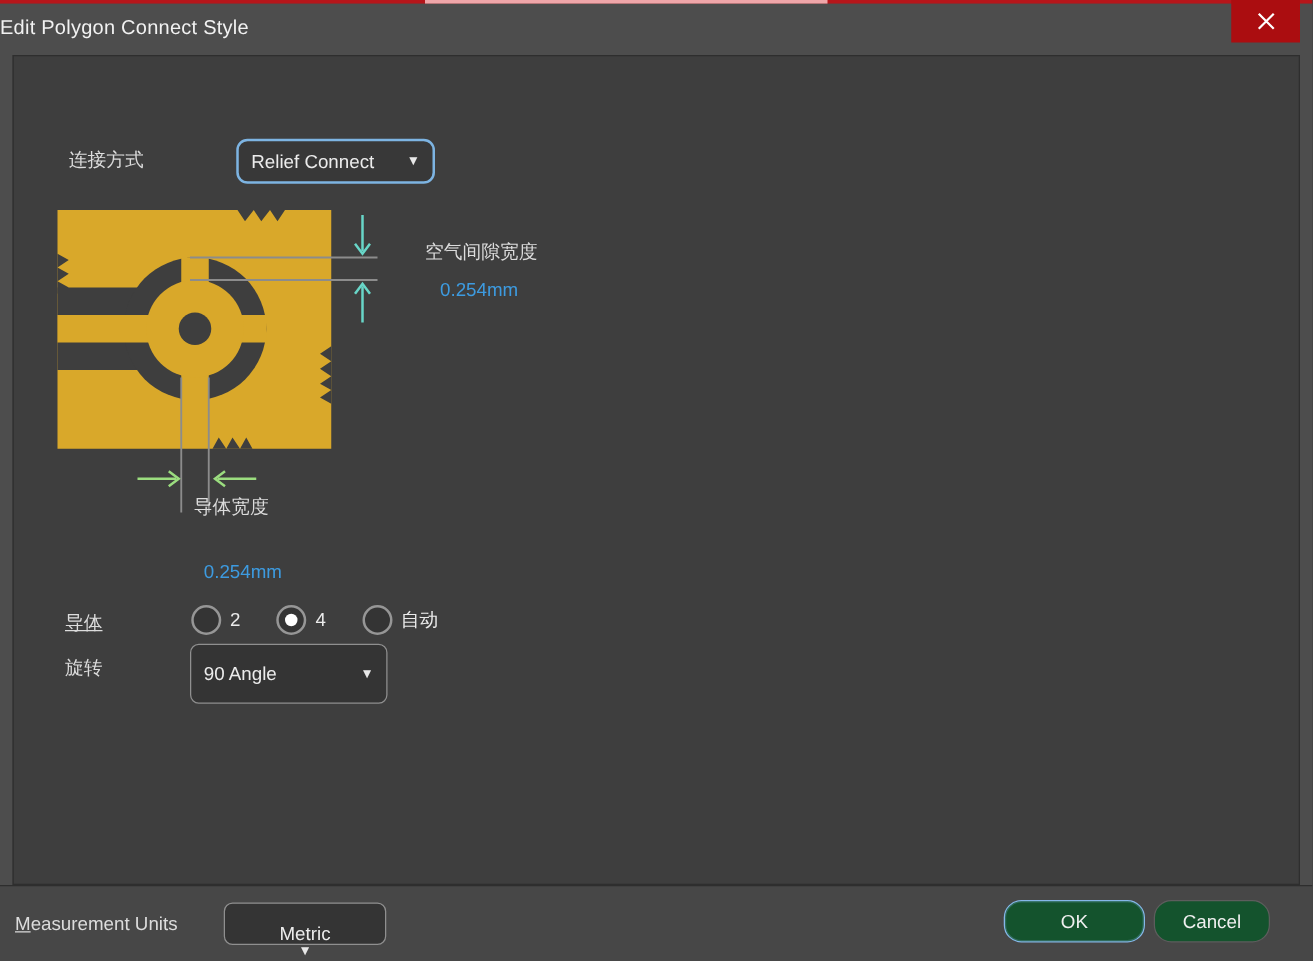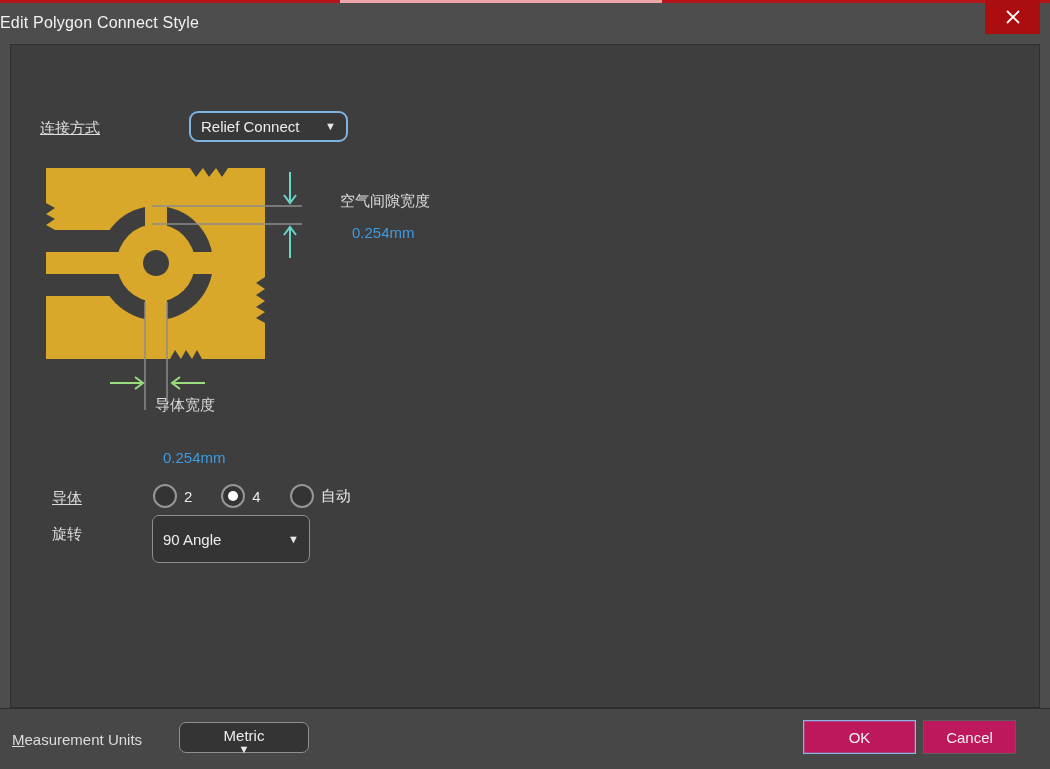--- a/index.html
+++ b/index.html
@@ -29,37 +29,37 @@
   .panel{left:10px;top:44px;width:1030px;height:664px;background:var(--panel);
     border:1px solid var(--line);}
   
   .footer{left:0;top:708px;width:1050px;height:61px;background:var(--bar);border-top:1px solid var(--line);}
   .label{color:var(--text);}
   .link{color:var(--link);cursor:pointer;}
   
   .dropdown{
     background:var(--ctrl);border:1px solid var(--ctrlborder);border-radius:7px;
     color:#ececec;display:flex;align-items:center;justify-content:space-between;
-    padding:4px 10px;cursor:pointer;
+    padding:16px 10px;cursor:pointer;
   }
   .dropdown.focused{border:2px solid var(--focus);border-radius:9px;background:#383838;}
   .dd-caret{font-size:11px;color:#e8e8e8;line-height:1;}
   
   .radio-row{display:flex;align-items:center;gap:7px;}
   .radio{
     width:24px;height:24px;border-radius:50%;
     border:2px solid #969696;background:var(--ctrl);
     display:inline-flex;align-items:center;justify-content:center;cursor:pointer;
   }
   .radio .dot{width:10px;height:10px;border-radius:50%;background:transparent;}
   .radio.selected .dot{background:#ffffff;}
   .radio-label{margin-right:22px;color:#eaeaea;}
   
   .btn{
-    background:#be185d;color:#f0f0f0;font-size:15px;border-radius:0;
+    background:#14532d;color:#f0f0f0;font-size:15px;border-radius:14px;
     display:flex;align-items:center;justify-content:center;cursor:pointer;
   }
   .btn-ok{border:1px solid #85b7e8;box-shadow:0 0 0 1px rgba(133,183,232,.25) inset;}
   .btn-cancel{border:1px solid #5d5d5d;}
 </style>
 </head>
 <body>
 
 <div class="abs red-strip"></div>
 <div class="abs red-strip-light"></div>
@@ -67,21 +67,21 @@
 <div class="abs titlebar"></div>
 <div class="abs title">Edit Polygon Connect Style</div>
 <div class="abs close-btn">
   <svg width="16" height="16" viewBox="0 0 16 16">
     <path d="M2 2 L14 14 M14 2 L2 14" stroke="#ffffff" stroke-width="1.8" fill="none"></path>
   </svg>
 </div>
 
 <div class="abs panel"></div>
 
-<div class="abs label" style="left:40px;top:119px;text-decoration:underline;">连接方式</div>
+<div class="abs label" style="left:55px;top:119px;">连接方式</div>
 <div class="abs dropdown focused" style="left:189px;top:111px;width:159px;height:31px;">
   <span>Relief Connect</span>
   <span class="dd-caret">▼</span>
 </div>
 
 <svg class="abs" style="left:40px;top:160px;" width="280" height="256" viewBox="0 0 280 256">
 
   <rect x="6" y="8" width="219" height="191" fill="var(--gold)"></rect>
 
   <path d="M150,8 L156,17 L163,8 L169,17 L176,8 L182,17 L188,8 Z" fill="var(--panel)"></path>

